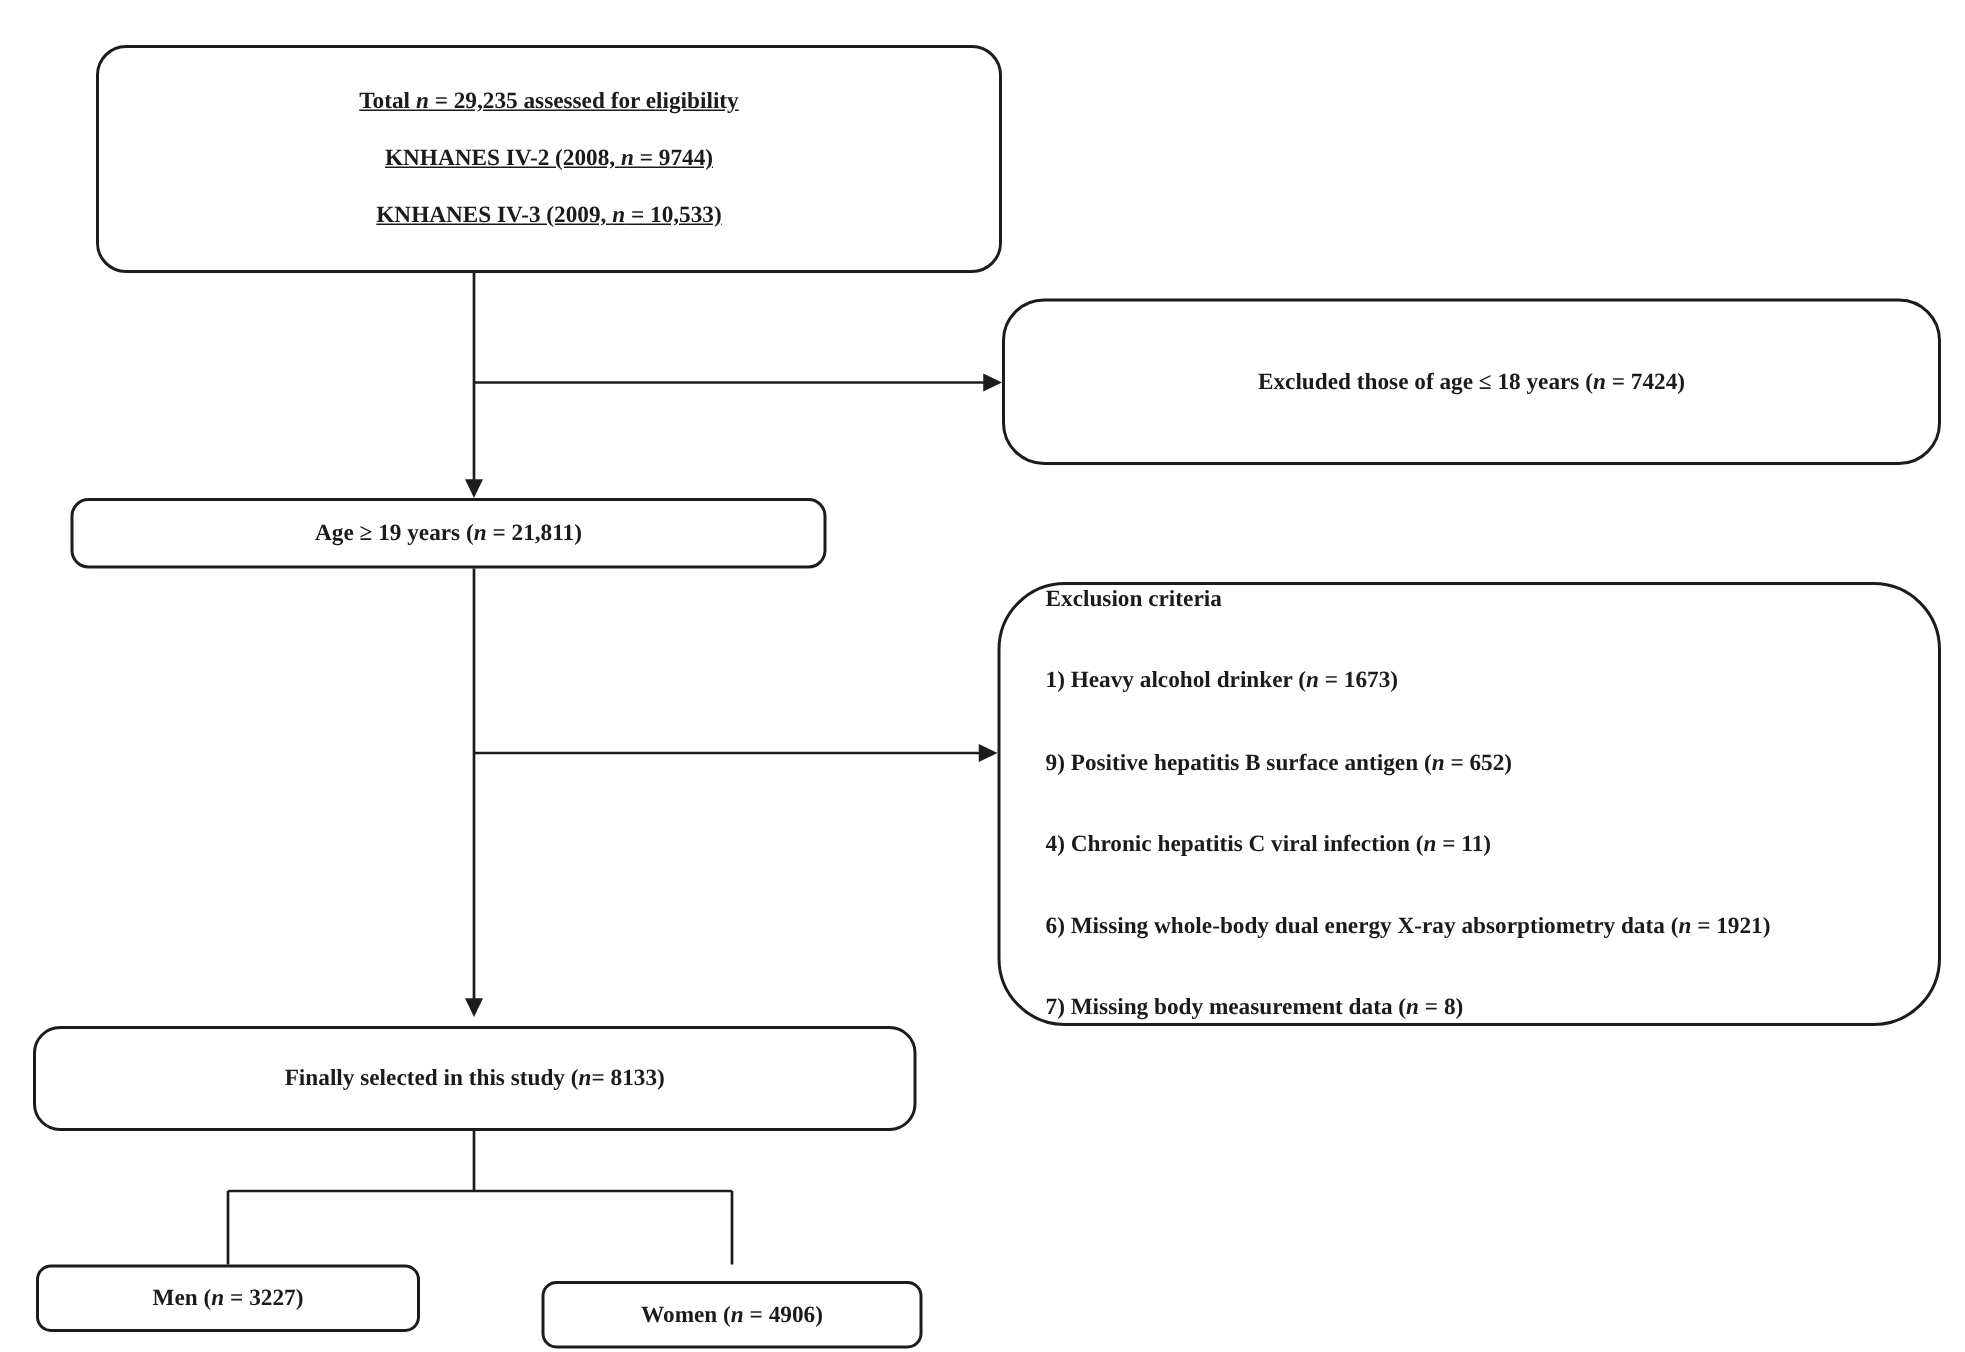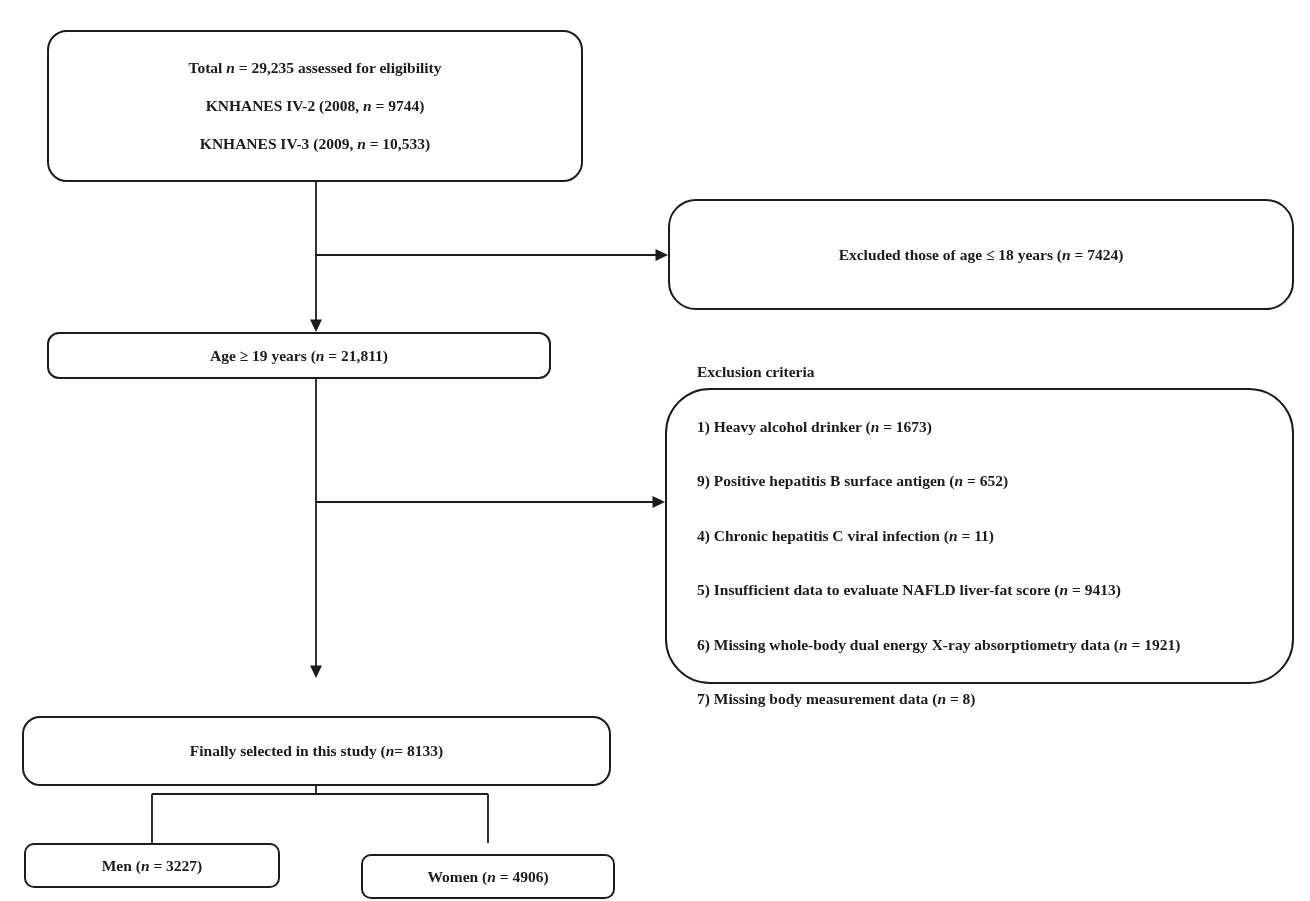--- a/index.html
+++ b/index.html
@@ -7,28 +7,28 @@
        font-family:"Liberation Serif","DejaVu Serif",serif;color:#1b1b1b;}
   .canvas{position:relative;width:1310px;height:901px;background:#ffffff;}
   svg.connectors{position:absolute;left:0;top:0;width:1310px;height:901px;}
   .box{position:absolute;background:#ffffff;border:2px solid #1c1c1c;box-sizing:border-box;
        display:flex;flex-direction:column;justify-content:center;
        font-weight:bold;font-size:15.5px;line-height:1.25;}
   .box.center{align-items:center;text-align:center;}
   .box.left{align-items:flex-start;text-align:left;}
   .tline{white-space:pre-wrap;}
   .it{font-style:italic;}
-  #box-eligibility{left:47px;top:30px;width:536px;height:152px;border-radius:20px;}
+  #box-eligibility{left:64px;top:30px;width:604px;height:152px;border-radius:20px;text-decoration:underline;}
   #box-eligibility .tline{line-height:38px;}
   #box-excluded-age{left:668px;top:199px;width:626px;height:111px;border-radius:28px;}
   #box-age{left:47px;top:332px;width:504px;height:47px;border-radius:12px;}
   #box-exclusion{left:665px;top:388px;width:629px;height:296px;border-radius:45px;
                  padding-left:30px;padding-right:14px;gap:12px;}
   #box-exclusion .tline{line-height:42.5px;}
-  #box-final{left:22px;top:716px;width:589px;height:70px;border-radius:18px;}
+  #box-final{left:22px;top:684px;width:589px;height:70px;border-radius:18px;}
   #box-men{left:24px;top:843px;width:256px;height:45px;border-radius:10px;}
   #box-women{left:361px;top:843px;width:254px;height:45px;border-radius:10px;margin-top:11px;}
 </style>
 </head>
 <body>
 
 <div class="canvas">
 
   <svg class="connectors" viewBox="0 0 1310 901" xmlns="http://www.w3.org/2000/svg">
     <g stroke="#1c1c1c" stroke-width="1.8" fill="none">
@@ -61,21 +61,20 @@
 
   <div class="box center" id="box-age">
       <div class="tline"><span>Age ≥ 19 years (</span><span class="it">n</span><span> = 21,811)</span></div>
     </div>
 
   <div class="box left" id="box-exclusion">
       <div class="tline"><span>Exclusion criteria</span></div>
       <div class="tline"><span>1) Heavy alcohol drinker (</span><span class="it">n</span><span> = 1673)</span></div>
       <div class="tline"><span>9) Positive hepatitis B surface antigen (</span><span class="it">n</span><span> = 652)</span></div>
       <div class="tline"><span>4) Chronic hepatitis C viral infection (</span><span class="it">n</span><span> = 11)</span></div>
-      <div class="tline"><span>5) Insufficient data to evaluate NAFLD liver-fat score (</span><span class="it">n</span><span> = 9413)</span></div>
       <div class="tline"><span>6) Missing whole-body dual energy X-ray absorptiometry data (</span><span class="it">n</span><span> = 1921)</span></div>
       <div class="tline"><span>7) Missing body measurement data (</span><span class="it">n</span><span> = 8)</span></div>
     </div>
 
   <div class="box center" id="box-final">
       <div class="tline"><span>Finally selected in this study (</span><span class="it">n</span><span>= 8133)</span></div>
     </div>
 
   <div class="box center" id="box-men">
       <div class="tline"><span>Men (</span><span class="it">n</span><span> = 3227)</span></div>

